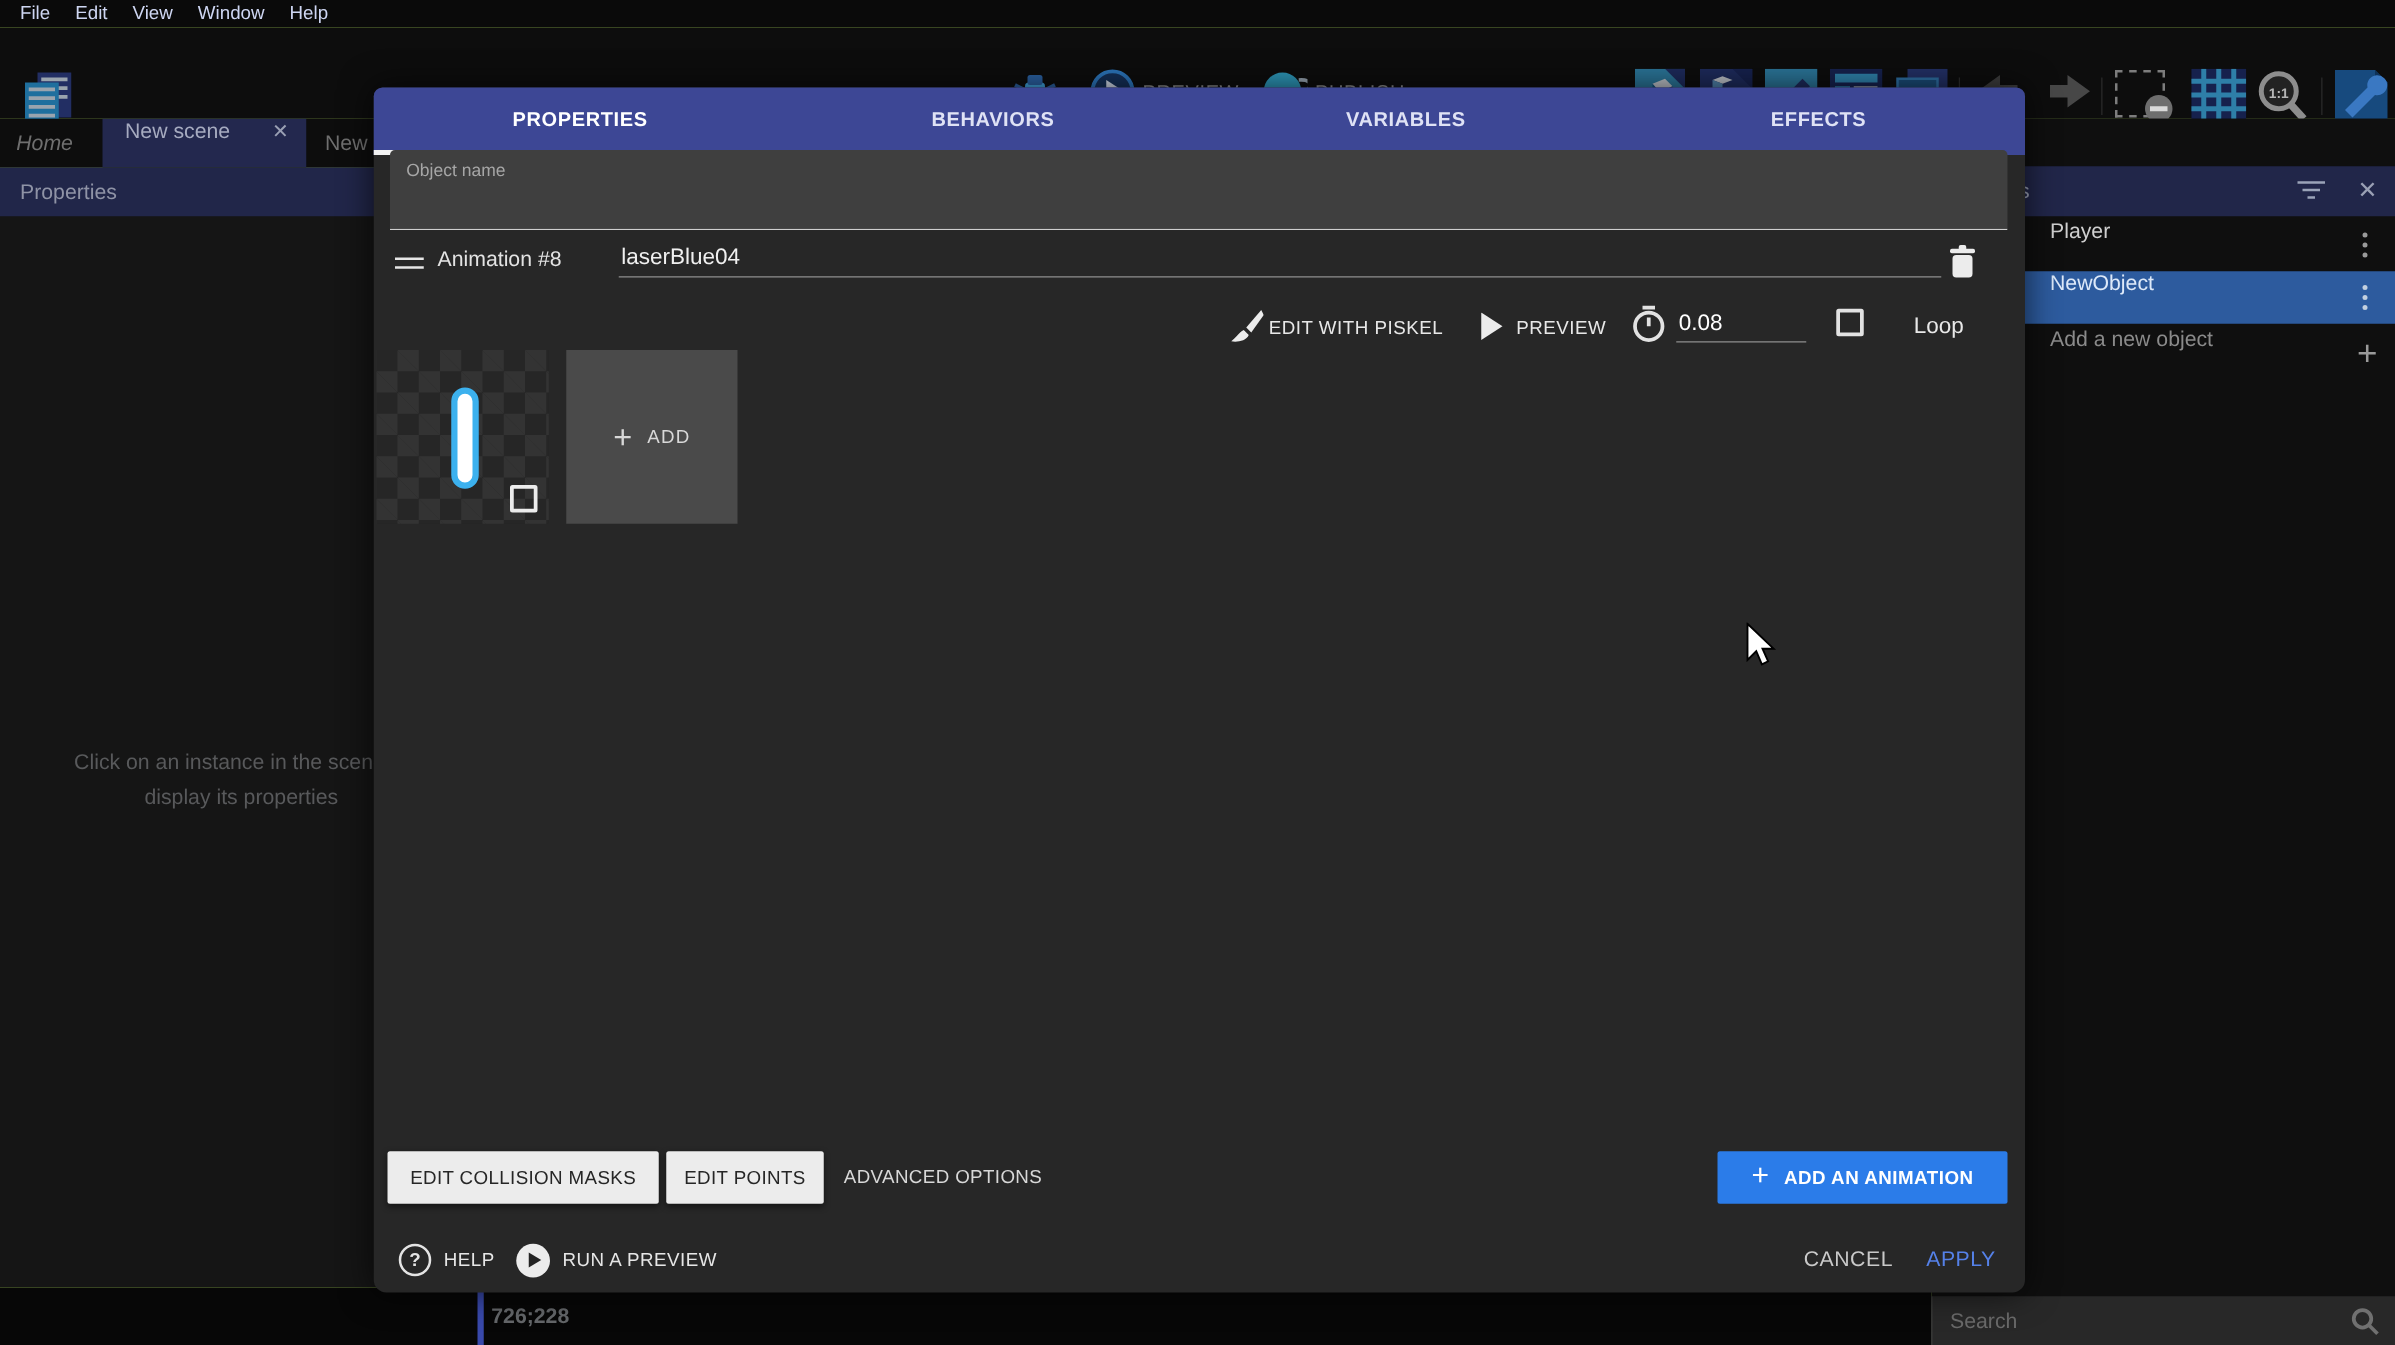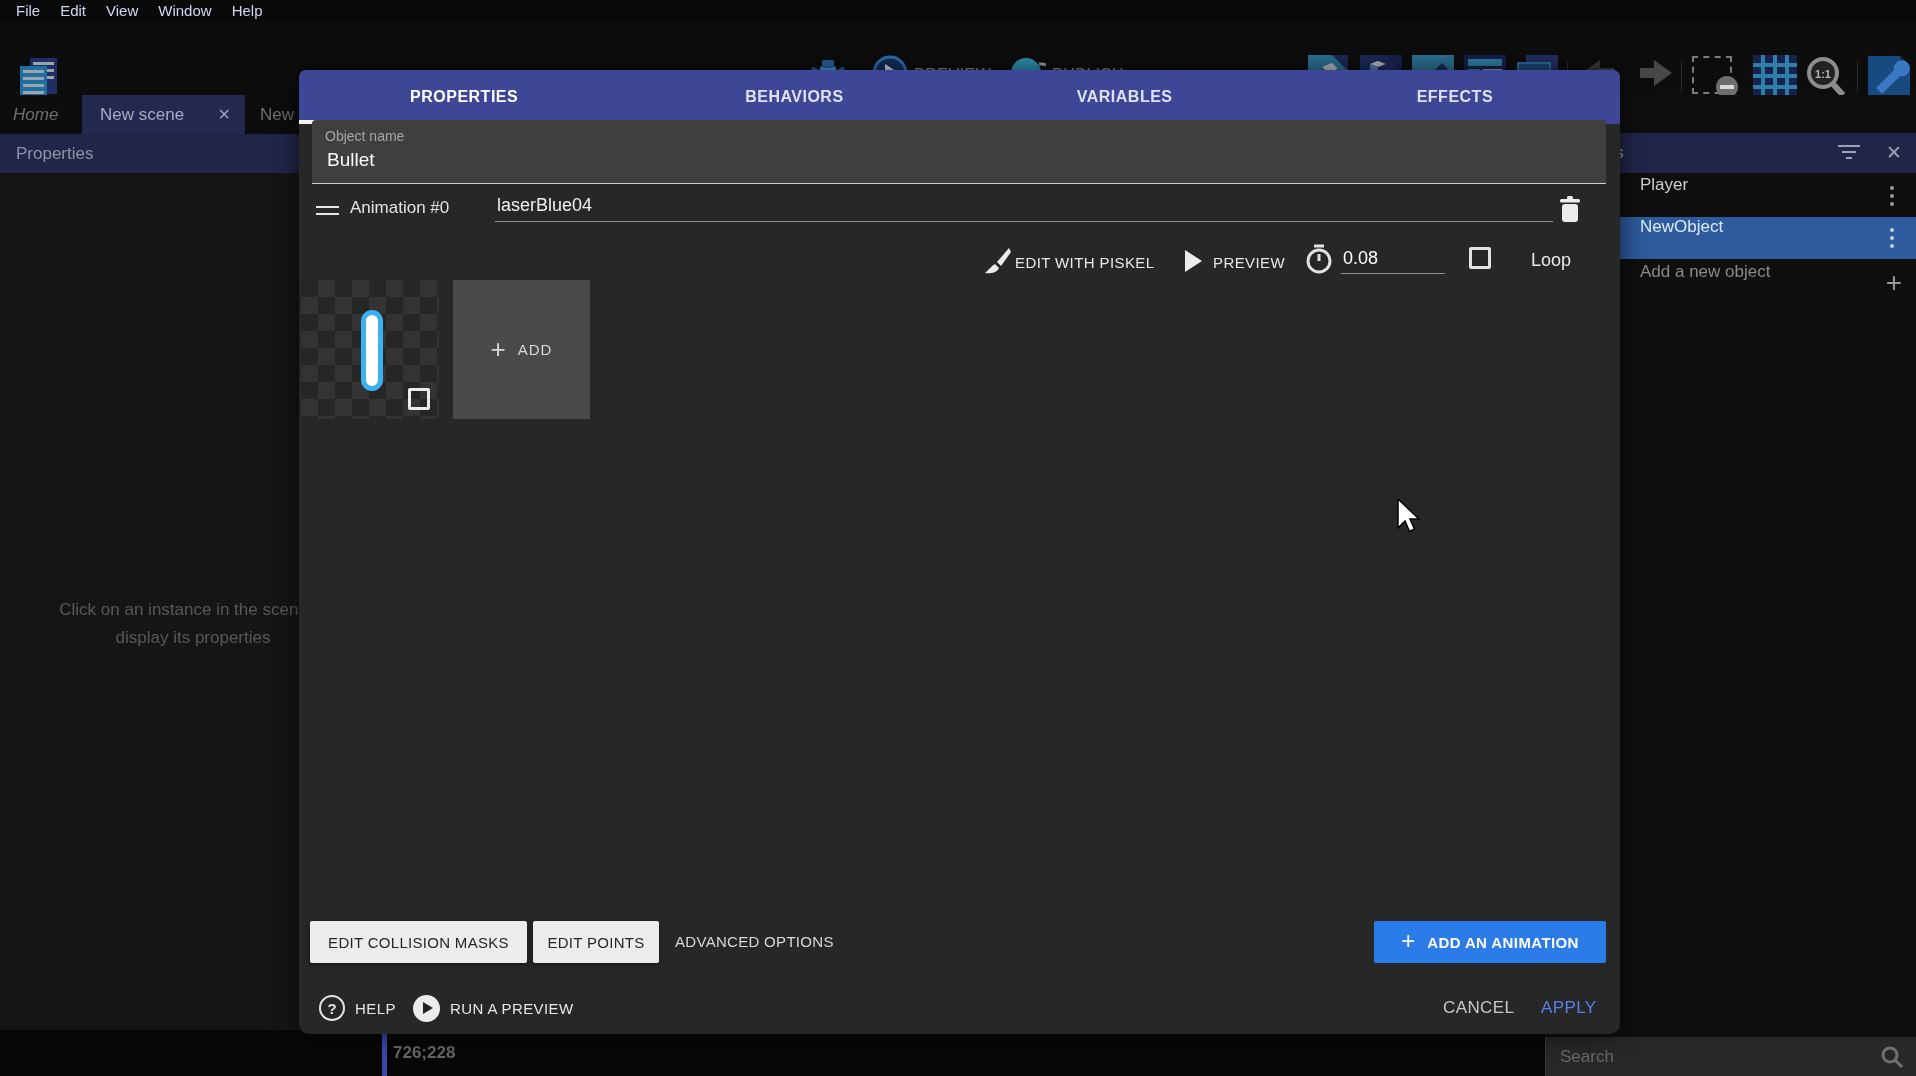--- a/index.html
+++ b/index.html
@@ -12,21 +12,21 @@
 
   
   .toolbar{position:absolute;left:0;top:22px;width:1916px;height:73px;background:#0d0d0d;}
   .tb{position:absolute;}
   .tb-label{position:absolute;color:#8a8a8a;font-size:16px;letter-spacing:.5px;}
   .tb-sep{position:absolute;top:40px;width:1px;height:30px;background:#2b2b2b;}
 
   
   .tabstrip{position:absolute;left:0;top:95px;width:1916px;height:39px;background:#0d0d0d;}
   .tab-plain{position:absolute;color:#6f6f6f;font-size:17px;line-height:39px;}
-  .tab-active{position:absolute;left:82px;top:0;width:163px;height:39px;background:#23284e;display:flex;align-items:center;}
+  .tab-active{position:absolute;left:82px;top:0;width:163px;height:39px;background:#23284e;display:flex;}
   .tab-active .lbl{color:#a6abc0;font-size:17px;margin-left:18px;}
   .tab-close{margin-left:auto;margin-right:14px;color:#9aa0b4;font-size:16px;}
 
   
   .left-panel{position:absolute;left:0;top:134px;width:386px;height:896px;background:#151515;}
   .panel-header{height:39px;background:#212649;display:flex;align-items:center;}
   .panel-header .ttl{color:#8f93a6;font-size:17px;margin-left:16px;}
   .hint{position:absolute;left:0;top:462px;width:100%;text-align:center;color:#58595b;font-size:17px;line-height:28px;}
 
   
@@ -320,28 +320,27 @@
           <span>VARIABLES</span>
         </div>
       <div class="dlg-tab">
           <span>EFFECTS</span>
         </div>
       <div class="dlg-tab-indicator"></div>
     </div>
 
     <div class="obj-field">
       <span class="flabel">Object name</span>
-      <input type="text" value="Bullet" style="">
     </div>
 
     <div class="drag-handle">
         <i></i>
         <i></i>
       </div>
-    <span class="anim-title">Animation #0</span>
+    <span class="anim-title">Animation #8</span>
     <input class="anim-name" type="text" value="laserBlue04" style="">
     <div class="trash-btn">
       <svg width="24" height="28">
         <rect x="4" y="8" width="16" height="18" rx="3" fill="#ececec"></rect>
         <rect x="2" y="3" width="20" height="3.5" rx="1.5" fill="#ececec"></rect>
         <rect x="9" y="0" width="6" height="4" rx="1.5" fill="#ececec"></rect>
       </svg>
     </div>
 
     <svg class="anim-row2-item" style="left:684px;top:176px;" width="28" height="28">

